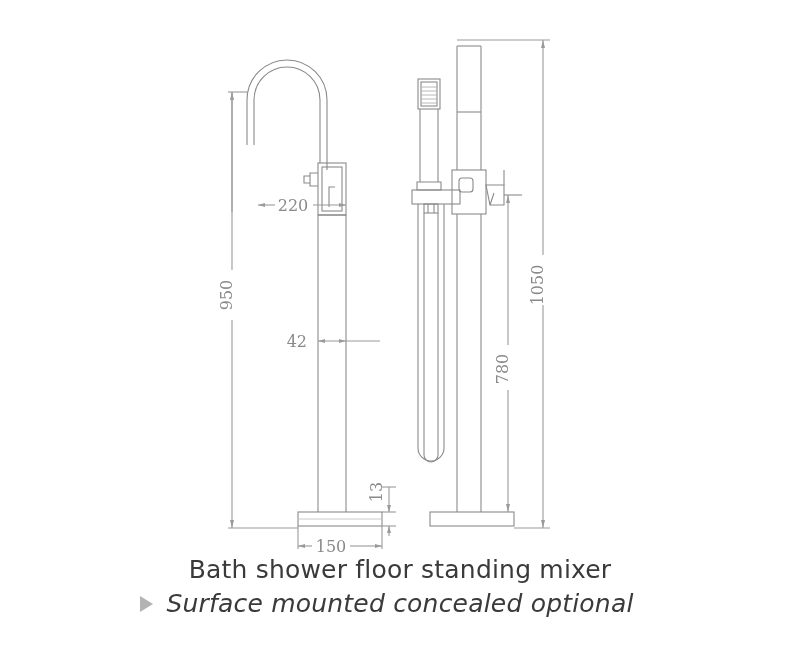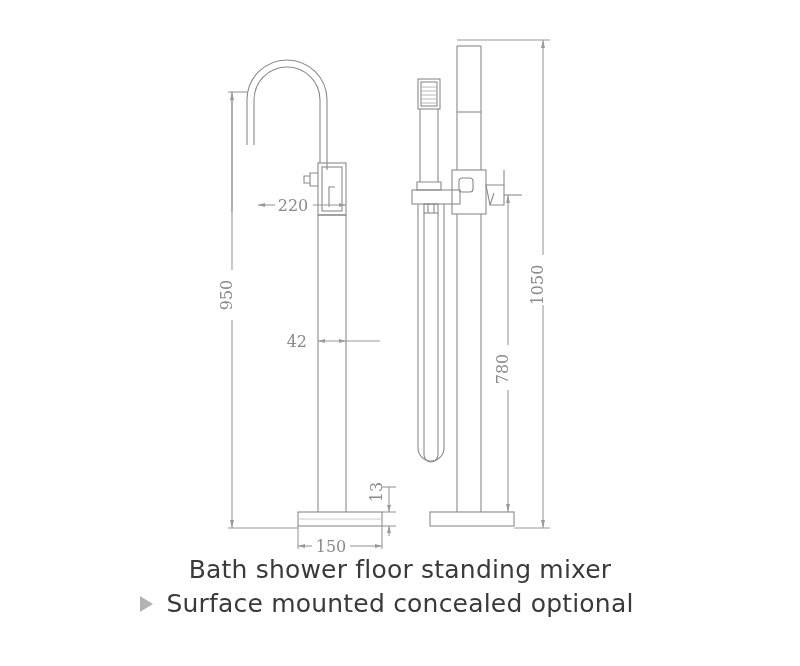--- a/index.html
+++ b/index.html
@@ -22,20 +22,21 @@
     font-family:"DejaVu Sans", sans-serif;
     font-size:25px;
     letter-spacing:0.2px;
     color:#3a3a3a;
     line-height:34px;
     white-space:nowrap;
   }
   .caption-line.second{
     position:relative;
     display:inline-block;
+    font-style:italic;
   }
   .bullet-tri{
     position:absolute;
     left:-26px;
     top:9px;
     width:0;height:0;
     border-top:8px solid transparent;
     border-bottom:8px solid transparent;
     border-left:13px solid #b3b3b3;
   }

